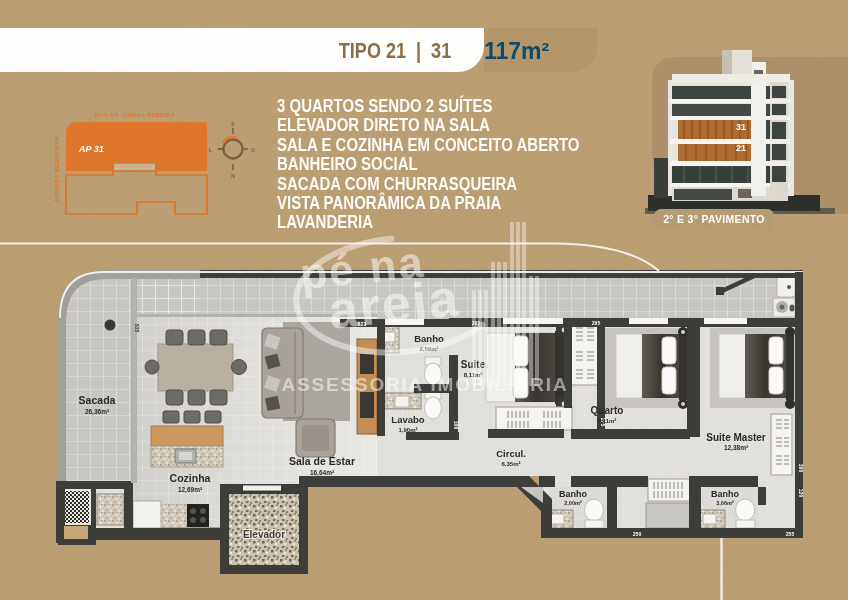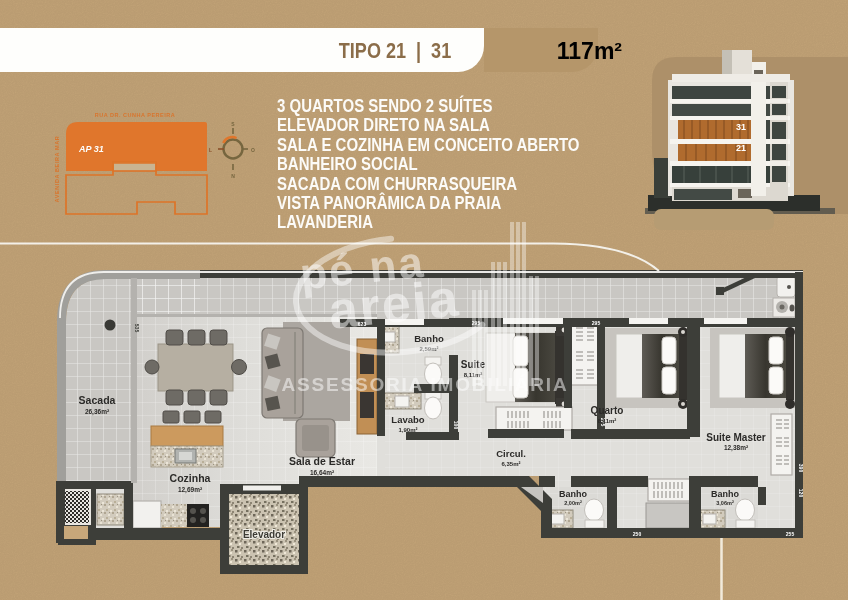--- a/index.html
+++ b/index.html
@@ -19,21 +19,21 @@
   <rect width="848" height="600" fill="#c7a77a"></rect>
   <rect width="848" height="600" filter="url(#paper)" opacity="0.06"></rect>
 </svg>
 
 <div class="abs" style="left:0;top:28px;width:484px;height:44px;background:#fefefc;border-radius:0 0 26px 0;"></div>
 
 <div class="abs" style="left:100px;top:30px;width:590px;height:42px;line-height:42px;text-align:center;font-size:22px;font-weight:bold;color:#8b6d49;letter-spacing:0px;transform:scaleX(0.82);">TIPO 21 &nbsp;|&nbsp; 31</div>
 
 <div class="abs" style="left:484px;top:28px;width:114px;height:44px;background:#b5966a;border-radius:0 0 26px 0;"></div>
 
-<div class="abs" style="left:512px;top:30px;width:110px;height:42px;line-height:42px;text-align:right;font-size:23px;font-weight:bold;color:#000000;">117m²</div>
+<div class="abs" style="left:484px;top:30px;width:110px;height:42px;line-height:42px;text-align:left;font-size:23px;font-weight:bold;color:#0c4a6e;">117m²</div>
 
 <div class="abs" style="left:277px;top:96px;width:460px;font-size:18.5px;font-weight:bold;color:#fcfbf8;letter-spacing:0px;line-height:19.4px;transform:scaleX(0.81);transform-origin:0 0;">
 3 QUARTOS SENDO 2 SUÍTES<br>
 ELEVADOR DIRETO NA SALA<br>
 SALA E COZINHA EM CONCEITO ABERTO<br>
 BANHEIRO SOCIAL<br>
 SACADA COM CHURRASQUEIRA<br>
 VISTA PANORÂMICA DA PRAIA<br>
 LAVANDERIA
 </div>
@@ -152,20 +152,21 @@
   <g fill="#f0ede7">
     <rect x="130" y="61" width="18" height="4"></rect>
         <rect x="130" y="78" width="18" height="4"></rect>
         <rect x="130" y="101" width="18" height="5"></rect>
         <rect x="130" y="123" width="18" height="5"></rect>
   </g>
 </svg>
 
 <div class="abs" style="left:654px;top:209px;width:120px;height:21px;background:#b69c73;border-radius:7px;"></div>
 
+<div class="abs" style="left:654px;top:209px;width:120px;height:21px;line-height:21px;text-align:center;font-size:10.5px;font-weight:bold;color:#fdfcfa;letter-spacing:0.3px;">2° E 3° PAVIMENTO</div>
 
 <svg class="abs" style="left:0;top:0" width="848" height="600" viewBox="0 0 848 600">
 <defs>
   <pattern id="gridG" width="13" height="13" patternUnits="userSpaceOnUse">
     <path d="M13,0 V13 M0,13 H13" stroke="rgba(255,255,255,0.6)" stroke-width="1.1" fill="none"></path>
   </pattern>
   <pattern id="gridW" width="13" height="13" patternUnits="userSpaceOnUse">
     <path d="M13,0 V13 M0,13 H13" stroke="rgba(255,255,255,0.5)" stroke-width="1" fill="none"></path>
   </pattern>
   <pattern id="sp" width="8" height="8" patternUnits="userSpaceOnUse">

